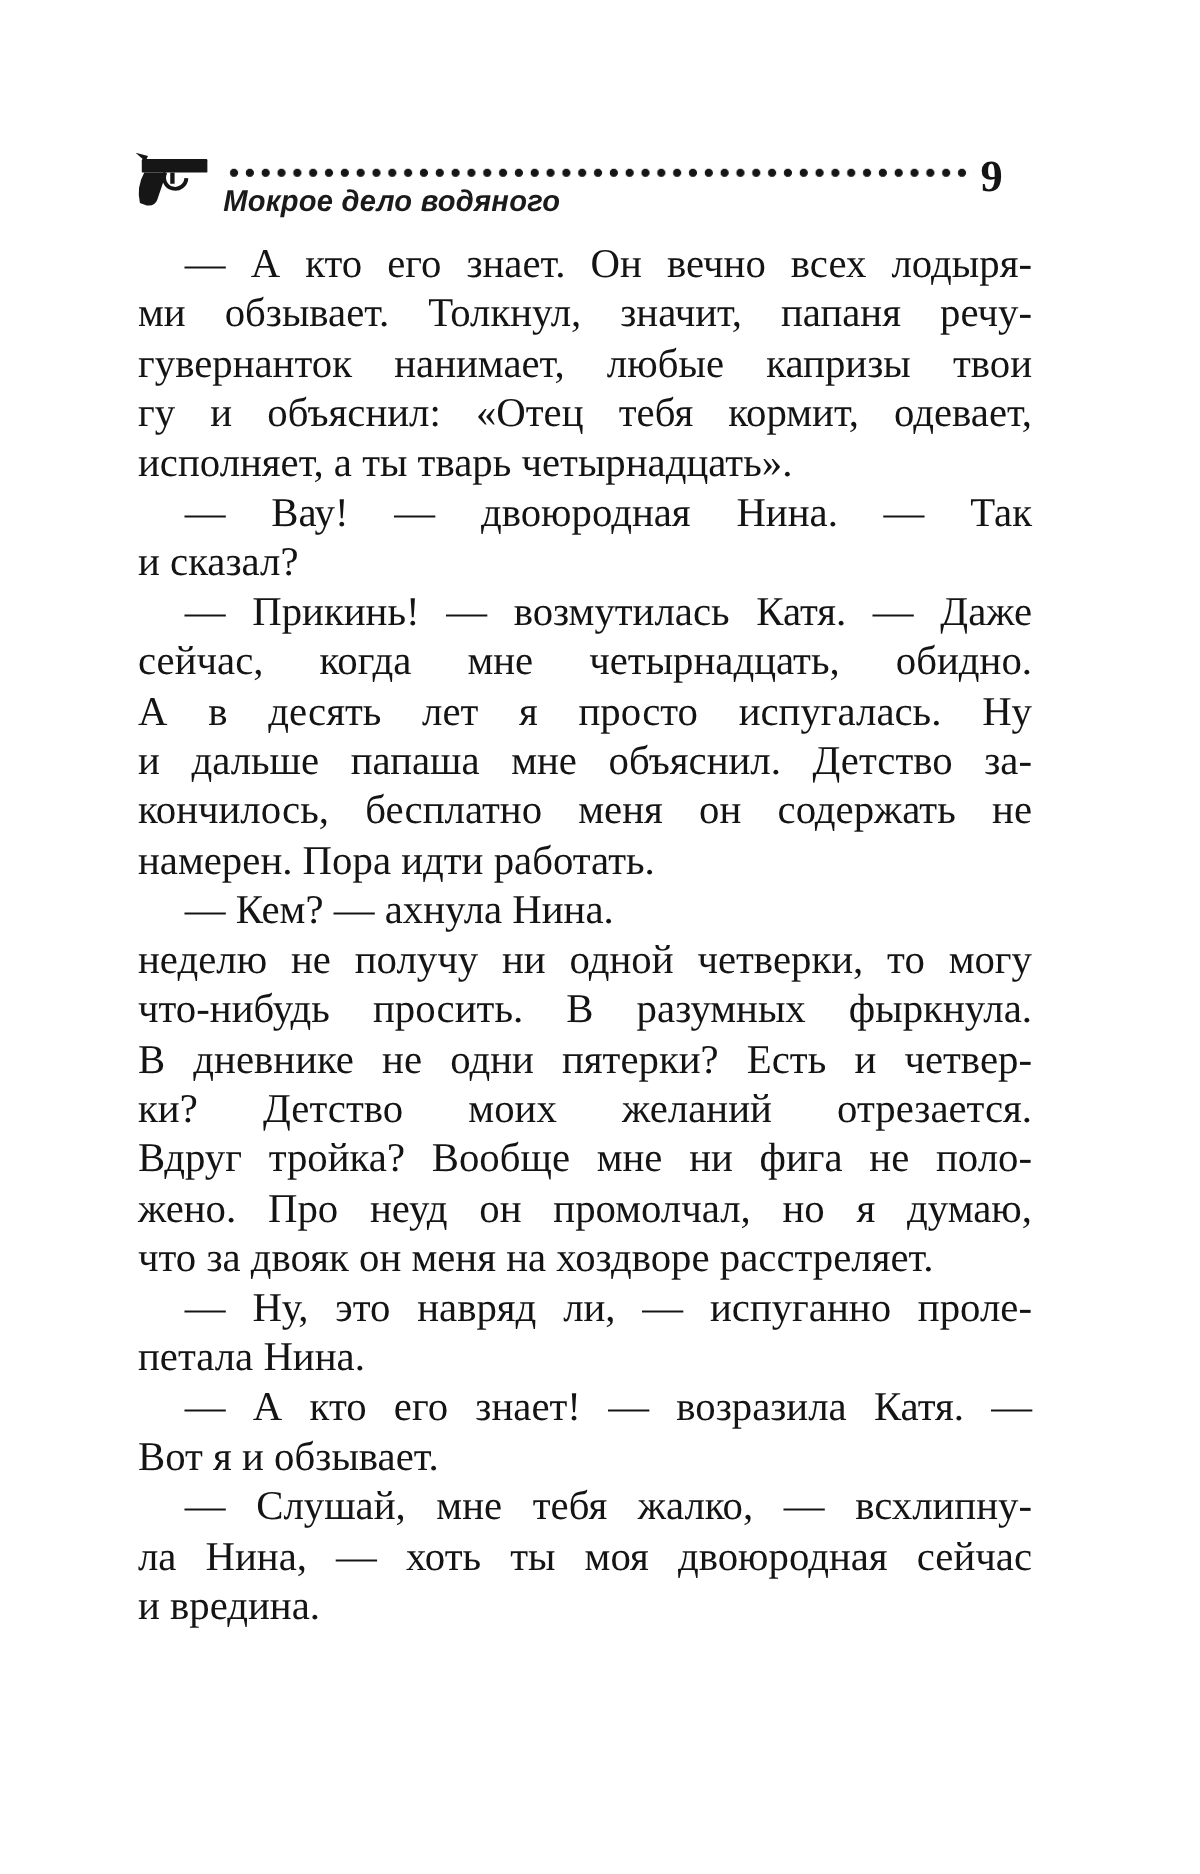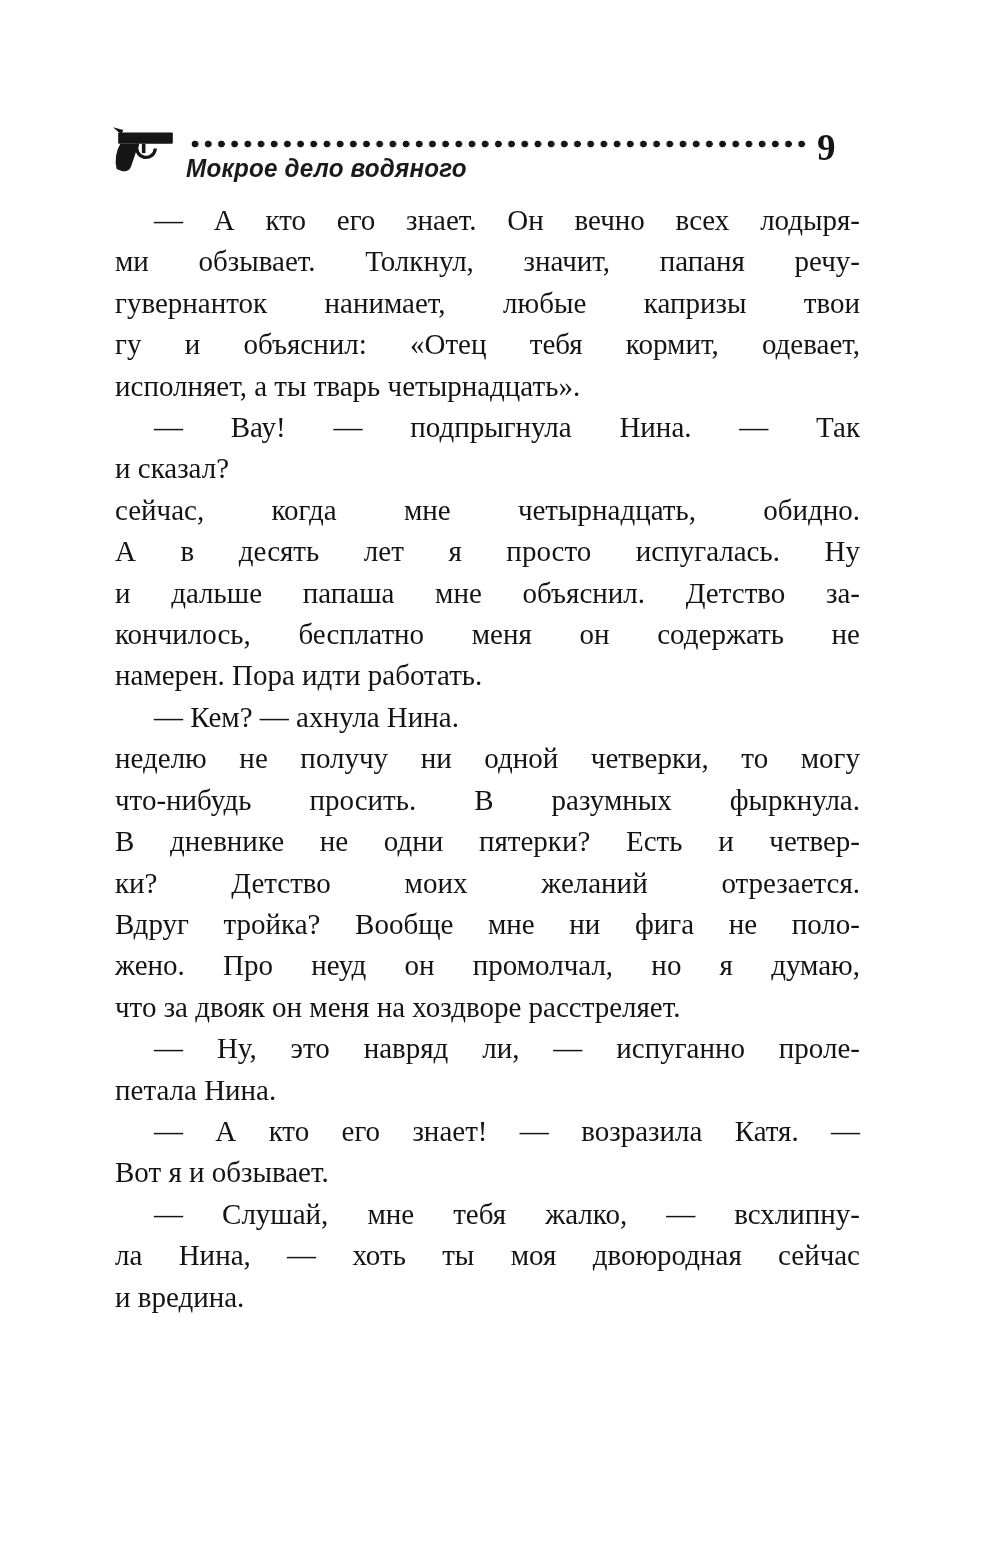--- a/index.html
+++ b/index.html
@@ -56,21 +56,21 @@
     color: #1a1a1a;
     transform: scaleX(0.97);
     transform-origin: left;
   }
   
   .text-block {
     position: absolute;
     left: 115px;
     top: 200px;
     width: 745px;
-    font-size: 29px;
+    font-size: 34px;
     line-height: 41.4px;
     color: #141414;
   }
   .line {
     text-align: justify;
     text-align-last: justify;
     white-space: normal;
   }
   .line.para-start {
     text-indent: 39px;
@@ -99,22 +99,23 @@
   <div class="page-number">9</div>
 
   <div class="running-title">Мокрое дело водяного</div>
 
   <div class="text-block" id="text-block">
       <div class="line para-start">— А кто его знает. Он вечно всех лодыря-</div>
       <div class="line">ми обзывает. Толкнул, значит, папаня речу-</div>
       <div class="line">гувернанток нанимает, любые капризы твои</div>
       <div class="line">гу и объяснил: «Отец тебя кормит, одевает,</div>
       <div class="line para-end">исполняет, а ты тварь четырнадцать».</div>
-      <div class="line para-start">— Вау! — подпрыгнула Нина. — Так</div>
+      <div class="line para-start">— Вау! — двоюродная Нина. — Так</div>
       <div class="line para-end">и сказал?</div>
+      <div class="line para-start">— Прикинь! — возмутилась Катя. — Даже</div>
       <div class="line">сейчас, когда мне четырнадцать, обидно.</div>
       <div class="line">А в десять лет я просто испугалась. Ну</div>
       <div class="line">и дальше папаша мне объяснил. Детство за-</div>
       <div class="line">кончилось, бесплатно меня он содержать не</div>
       <div class="line para-end">намерен. Пора идти работать.</div>
       <div class="line para-start para-end">— Кем? — ахнула Нина.</div>
       <div class="line">неделю не получу ни одной четверки, то могу</div>
       <div class="line">что-нибудь просить. В разумных фыркнула.</div>
       <div class="line">В дневнике не одни пятерки? Есть и четвер-</div>
       <div class="line">ки? Детство моих желаний отрезается.</div>

